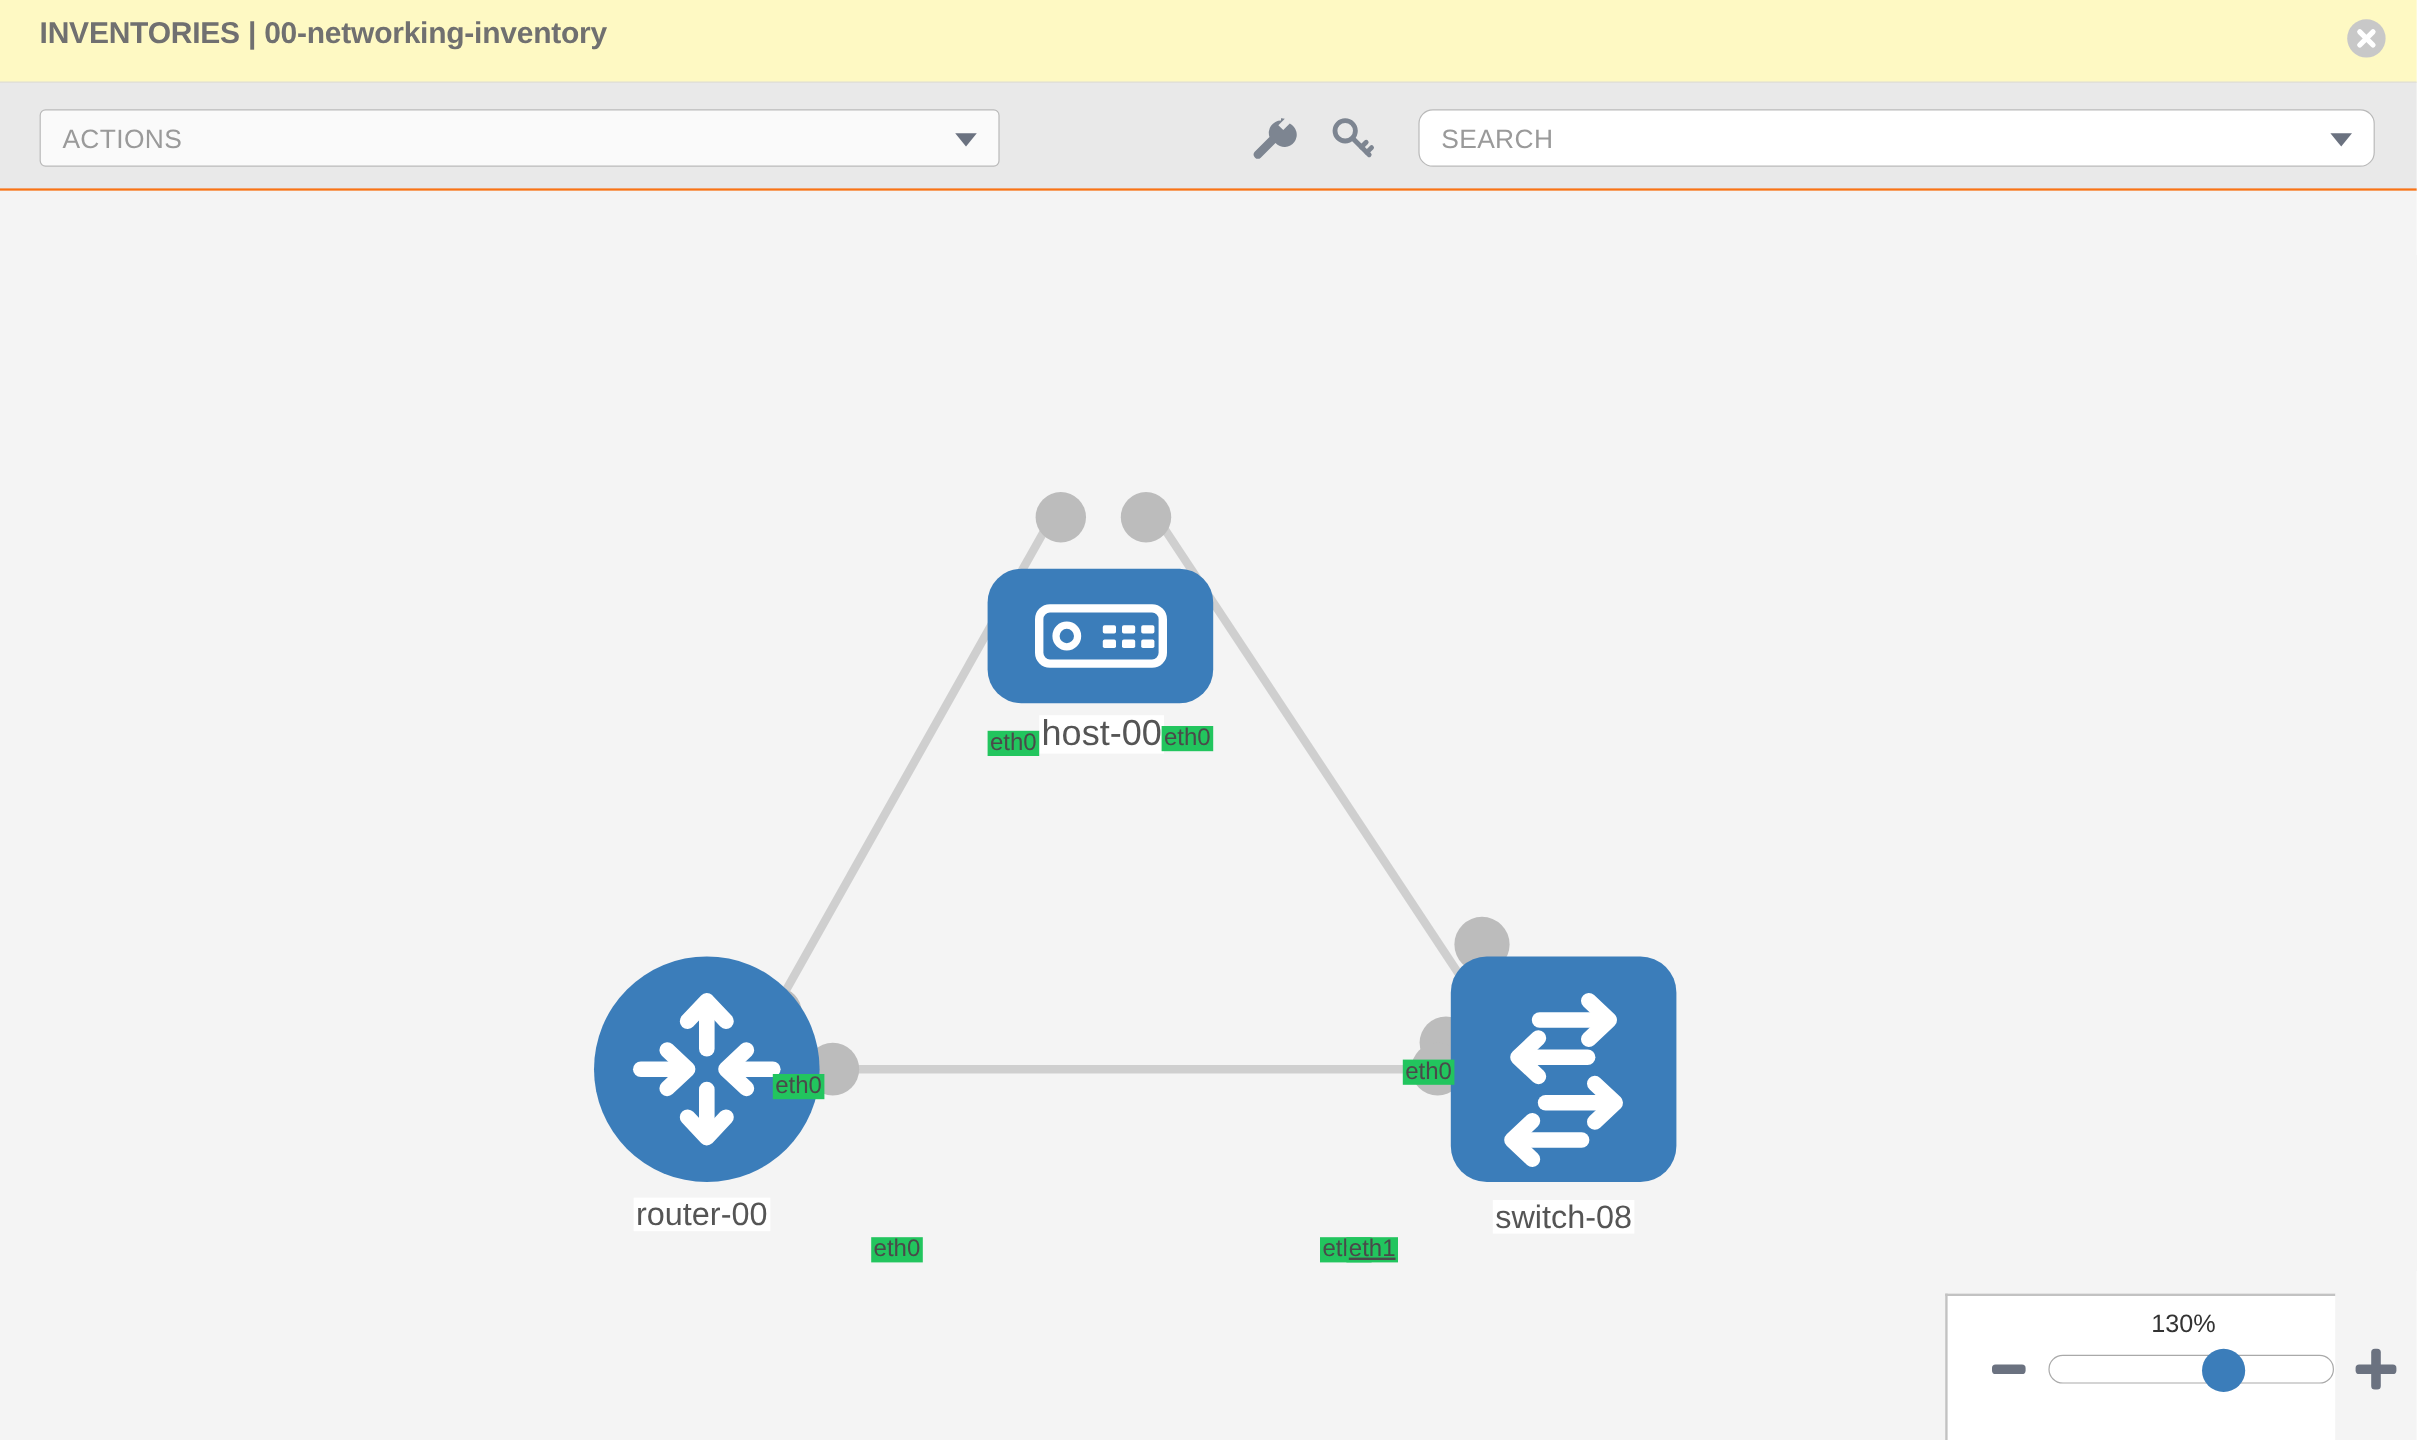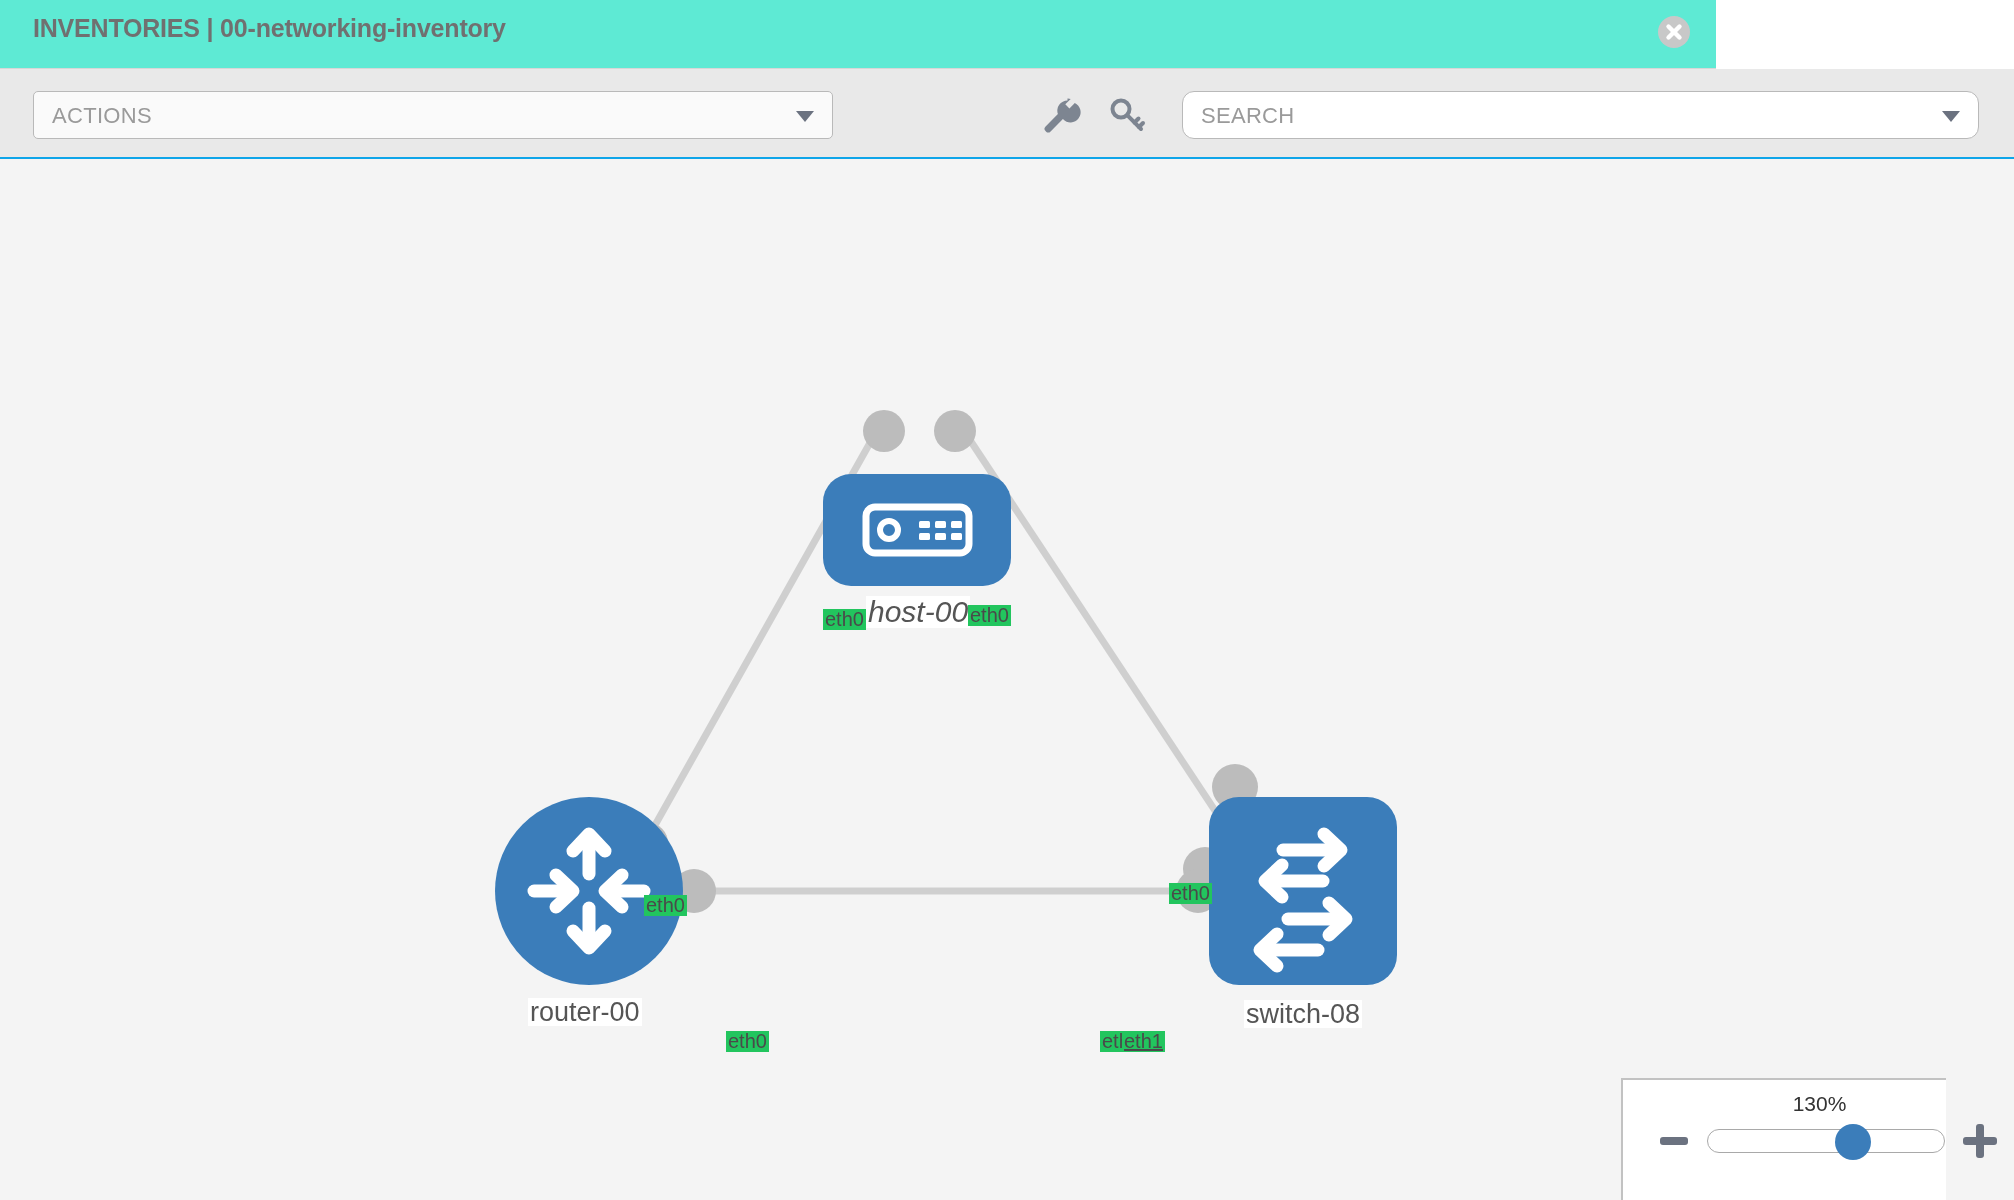--- a/index.html
+++ b/index.html
@@ -8,22 +8,22 @@
     overflow: hidden;
     background: #ffffff;
     font-family: "Liberation Sans", sans-serif;
   }
 
   #app { position: relative; width: 2014px; height: 1200px; }
 
   
   .header {
     position: absolute; left: 0; top: 0;
-    width: 1716px; height: 69px;
-    background: #5eead4;
+    width: 2014px; height: 69px;
+    background: #fef9c3;
     border-bottom: 1px solid #d7d7d7;
   }
   .header-title {
     position: absolute; left: 33px; top: 14px;
     font-size: 25px; font-weight: bold;
     color: #707070;
     letter-spacing: -0.2px;
     white-space: nowrap;
   }
   .close-btn {
@@ -33,21 +33,21 @@
     background: #c8c8c8;
     cursor: pointer;
   }
   .close-btn svg { display: block; }
 
   
   .toolbar {
     position: absolute; left: 0; top: 69px;
     width: 2014px; height: 90px;
     background: #e9e9e9;
-    border-bottom: 2px solid #0ea5e9;
+    border-bottom: 2px solid #f97316;
   }
   .actions-select {
     position: absolute; left: 33px; top: 22px;
     width: 800px; height: 48px;
     background: #fafafa;
     border: 1px solid #b9b9b9;
     border-radius: 5px;
     cursor: pointer;
   }
   .actions-select .sel-label {
@@ -269,21 +269,21 @@
 
           <line x1="1288" y1="760" x2="1345" y2="760"></line>
           <polyline points="1329,744 1346,760 1329,776"></polyline>
 
           <line x1="1318" y1="791" x2="1261" y2="791"></line>
           <polyline points="1277,775 1260,791 1277,807"></polyline>
         </g>
       </g>
     </svg>
 
-    <div class="nd-label" style="left:866px; top:437px; font-size:30px;font-style:italic;">host-00</div>
+    <div class="nd-label" style="left:866px; top:437px; font-size:30px;">host-00</div>
     <div class="nd-label" style="left:528px; top:839px;">router-00</div>
     <div class="nd-label" style="left:1244px; top:841px;">switch-08</div>
 
     <div class="ed-label" style="left:823px; top:450px;">eth0</div>
     <div class="ed-label" style="left:968px; top:446px;">eth0</div>
 
     <div class="ed-label" style="left:644px; top:736px;">eth0</div>
     <div class="ed-label" style="left:1169px; top:724px;">eth0</div>
 
     <div class="ed-label" style="left:726px; top:872px;">eth0</div>

